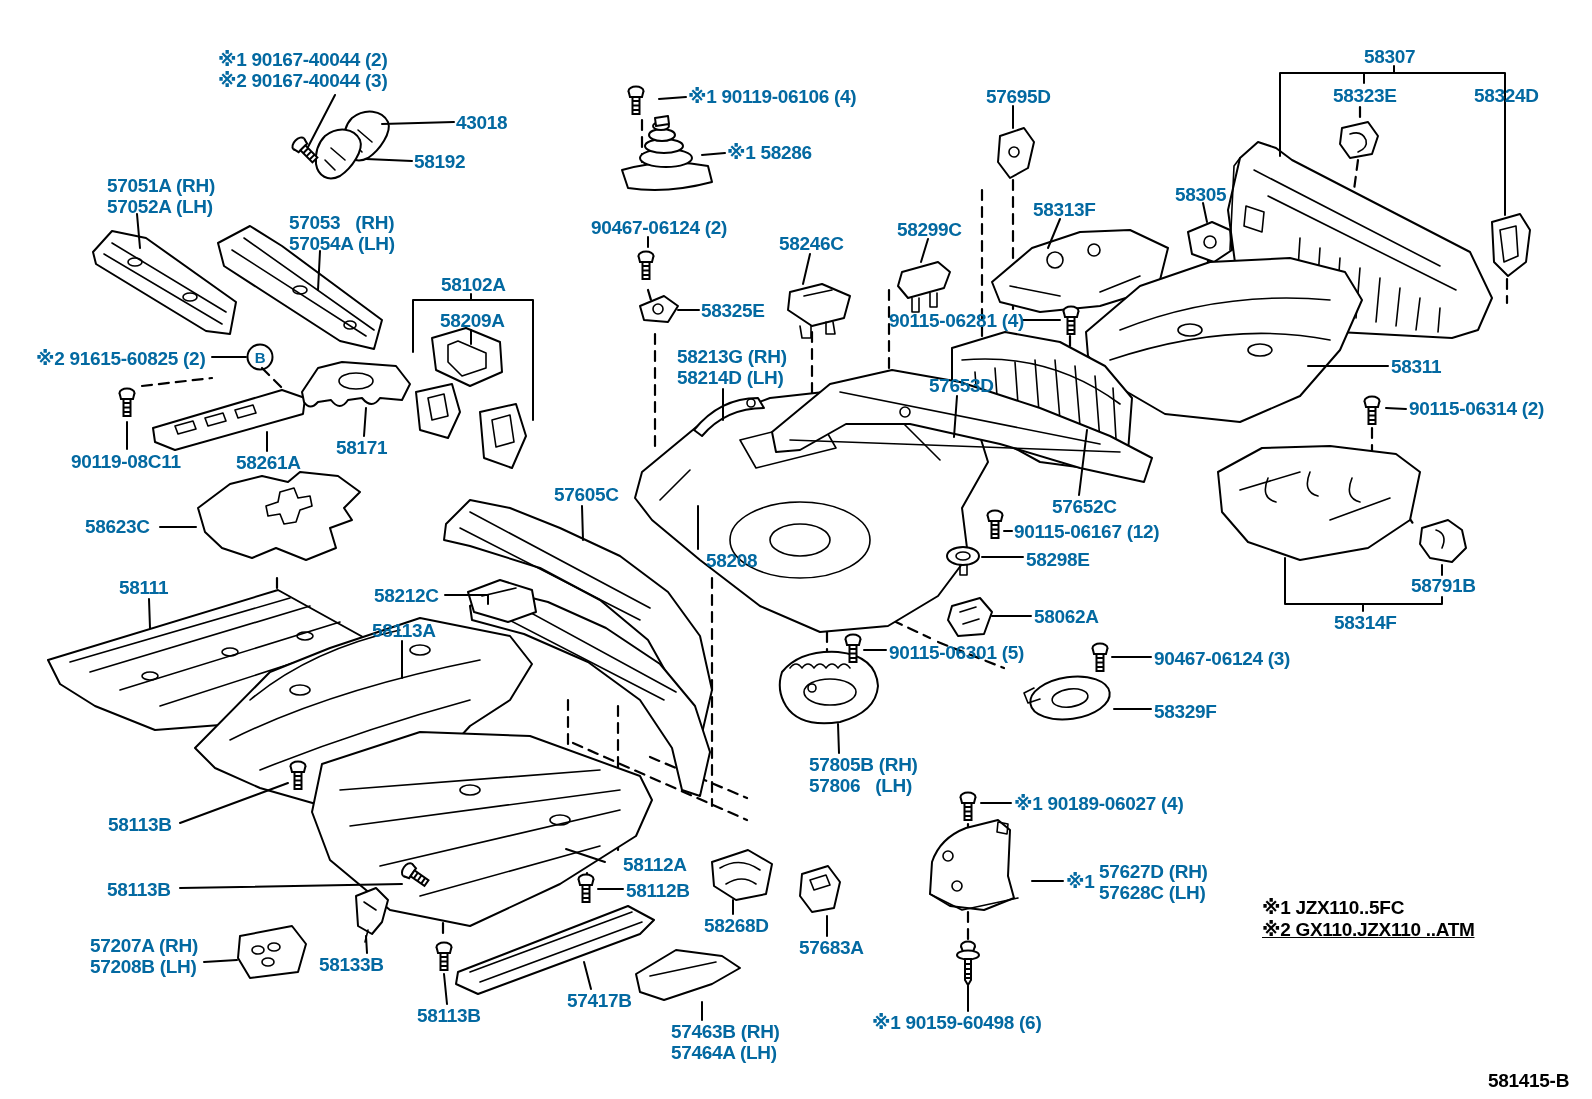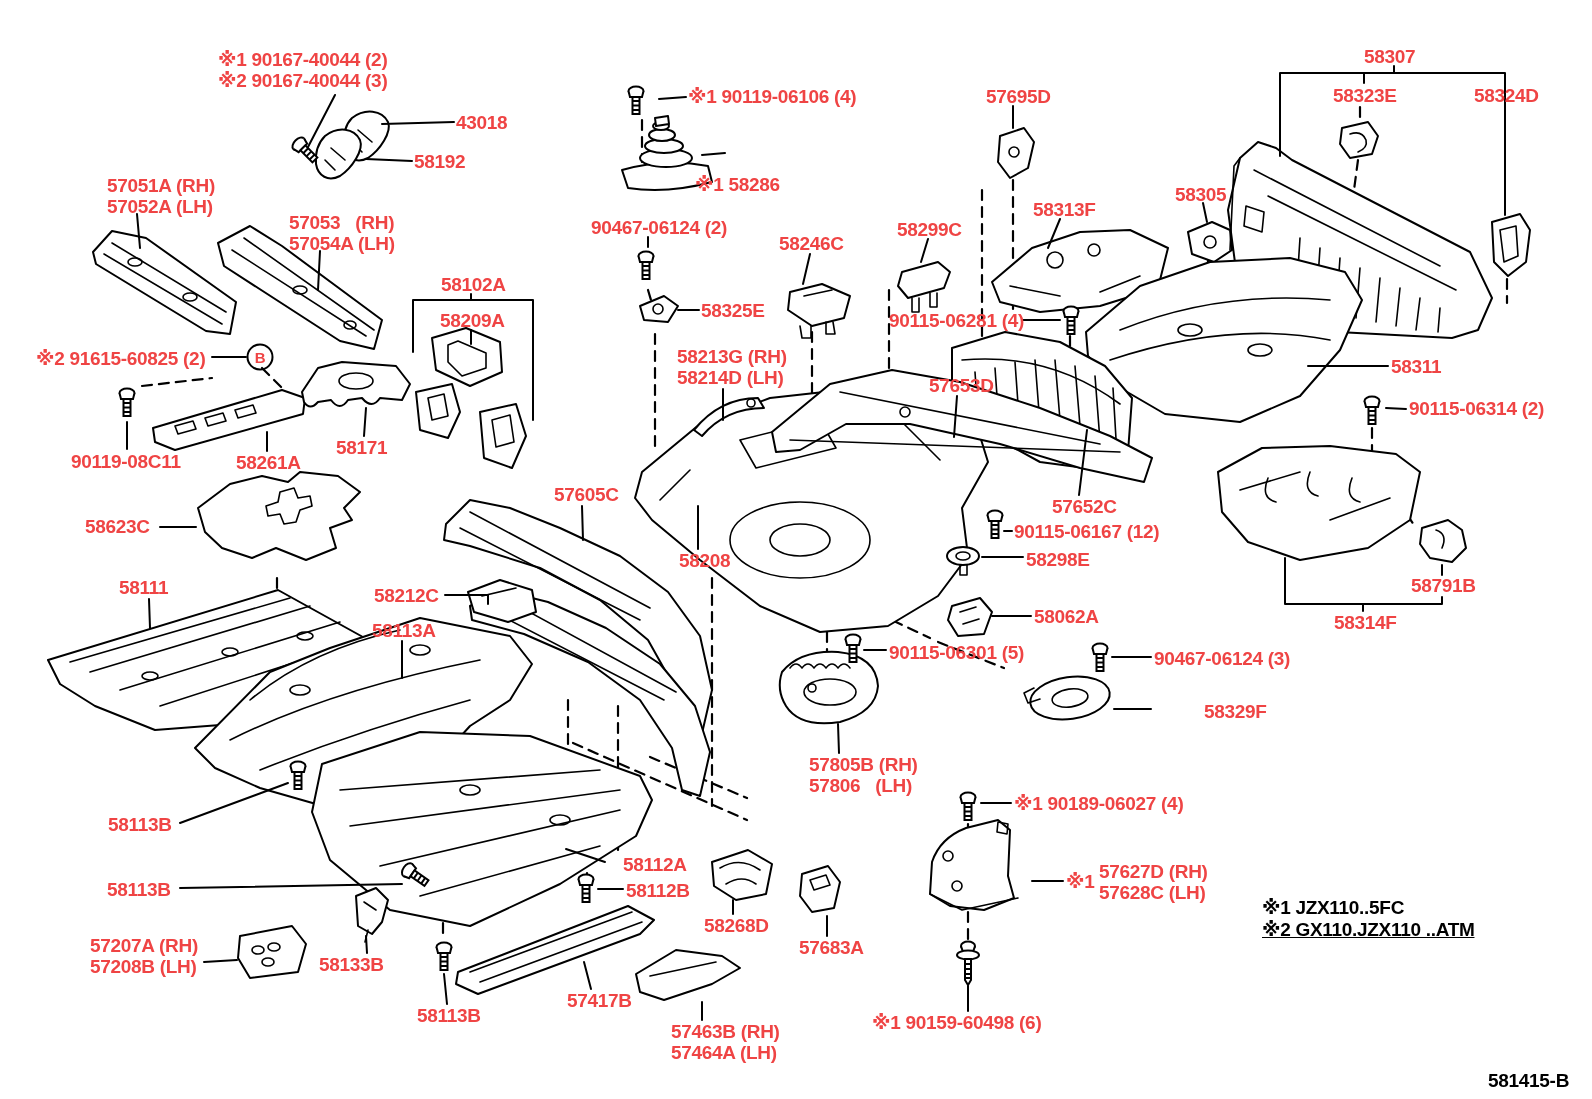--- a/index.html
+++ b/index.html
@@ -1,21 +1,21 @@
 <!DOCTYPE html>
 <html><head>
 <meta charset="utf-8">
 <style>
   html,body{margin:0;padding:0;background:#fff;}
   .stage{position:relative;width:1592px;height:1099px;background:#ffffff;overflow:hidden;
          font-family:"Liberation Sans","DejaVu Sans",sans-serif;color:#000;}
   svg.art{position:absolute;left:0;top:0;}
   .layer{position:absolute;left:0;top:0;width:100%;height:100%;}
   .lbl{position:absolute;font-weight:bold;font-size:19px;line-height:20.5px;
-       letter-spacing:-0.3px;white-space:pre;color:#ef4444;}
+       letter-spacing:-0.3px;white-space:pre;color:#0369a1;}
   .lbl.circled{border:2.5px solid #000;border-radius:50%;width:23px;height:23px;
        display:flex;align-items:center;justify-content:center;font-size:15px;
        line-height:1;transform:translate(-50%,-50%);white-space:normal;}
   .note{position:absolute;font-weight:bold;font-size:19px;letter-spacing:-0.3px;white-space:pre;}
   .part{fill:#fff;stroke:#000;stroke-width:2;stroke-linejoin:round;stroke-linecap:round;}
   .det{fill:none;stroke:#000;stroke-width:1.6;stroke-linejoin:round;stroke-linecap:round;}
   .ldr{stroke:#000;stroke-width:2;fill:none;stroke-linecap:round;}
   .dsh{stroke:#000;stroke-width:2.2;fill:none;stroke-dasharray:10 7;stroke-linecap:round;}
 </style>
 </head>
@@ -418,48 +418,48 @@
       <div class="lbl" style="left: 36px; top: 349px;">※2 91615-60825 (2)</div>
       <div class="lbl circled" style="left: 260px; top: 357px;">B</div>
       <div class="lbl" style="left: 71px; top: 452px;">90119-08C11</div>
       <div class="lbl" style="left: 236px; top: 453px;">58261A</div>
       <div class="lbl" style="left: 336px; top: 438px;">58171</div>
       <div class="lbl" style="left: 85px; top: 517px;">58623C</div>
       <div class="lbl" style="left: 119px; top: 578px;">58111</div>
       <div class="lbl" style="left: 374px; top: 586px;">58212C</div>
       <div class="lbl" style="left: 372px; top: 621px;">58113A</div>
       <div class="lbl" style="left: 554px; top: 485px;">57605C</div>
-      <div class="lbl" style="left: 679px; top: 551px; text-align: right;">58208</div>
+      <div class="lbl" style="left: 706px; top: 551px; text-align: right;">58208</div>
       <div class="lbl" style="left: 677px; top: 347px;">58213G (RH)
 58214D (LH)</div>
       <div class="lbl" style="left: 701px; top: 301px;">58325E</div>
       <div class="lbl" style="left: 591px; top: 218px;">90467-06124 (2)</div>
       <div class="lbl" style="left: 688px; top: 87px;">※1 90119-06106 (4)</div>
-      <div class="lbl" style="left: 695px; top: 143px; margin-top: 32px;">※1 58286</div>
+      <div class="lbl" style="left: 727px; top: 143px;">※1 58286</div>
       <div class="lbl" style="left: 779px; top: 234px;">58246C</div>
       <div class="lbl" style="left: 897px; top: 220px;">58299C</div>
       <div class="lbl" style="left: 986px; top: 87px;">57695D</div>
       <div class="lbl" style="left: 1033px; top: 200px;">58313F</div>
       <div class="lbl" style="left: 1175px; top: 185px;">58305</div>
       <div class="lbl" style="left: 1364px; top: 47px;">58307</div>
       <div class="lbl" style="left: 1333px; top: 86px;">58323E</div>
       <div class="lbl" style="left: 1474px; top: 86px;">58324D</div>
       <div class="lbl" style="left: 889px; top: 311px;">90115-06281 (4)</div>
       <div class="lbl" style="left: 929px; top: 376px;">57653D</div>
       <div class="lbl" style="left: 1391px; top: 357px;">58311</div>
       <div class="lbl" style="left: 1409px; top: 399px;">90115-06314 (2)</div>
       <div class="lbl" style="left: 1052px; top: 497px;">57652C</div>
       <div class="lbl" style="left: 1014px; top: 522px;">90115-06167 (12)</div>
       <div class="lbl" style="left: 1026px; top: 550px;">58298E</div>
       <div class="lbl" style="left: 1411px; top: 576px;">58791B</div>
       <div class="lbl" style="left: 1334px; top: 613px;">58314F</div>
       <div class="lbl" style="left: 1034px; top: 607px;">58062A</div>
       <div class="lbl" style="left: 889px; top: 643px;">90115-06301 (5)</div>
       <div class="lbl" style="left: 1154px; top: 649px;">90467-06124 (3)</div>
-      <div class="lbl" style="left: 1204px; top: 702px;">58329F</div>
+      <div class="lbl" style="left: 1154px; top: 702px;">58329F</div>
       <div class="lbl" style="left: 809px; top: 755px;">57805B (RH)
 57806   (LH)</div>
       <div class="lbl" style="left: 1014px; top: 794px;">※1 90189-06027 (4)</div>
       <div class="lbl" style="left: 1066px; top: 872px;">※1</div>
       <div class="lbl" style="left: 1099px; top: 862px;">57627D (RH)
 57628C (LH)</div>
       <div class="lbl" style="left: 108px; top: 815px;">58113B</div>
       <div class="lbl" style="left: 107px; top: 880px;">58113B</div>
       <div class="lbl" style="left: 90px; top: 936px;">57207A (RH)
 57208B (LH)</div>

